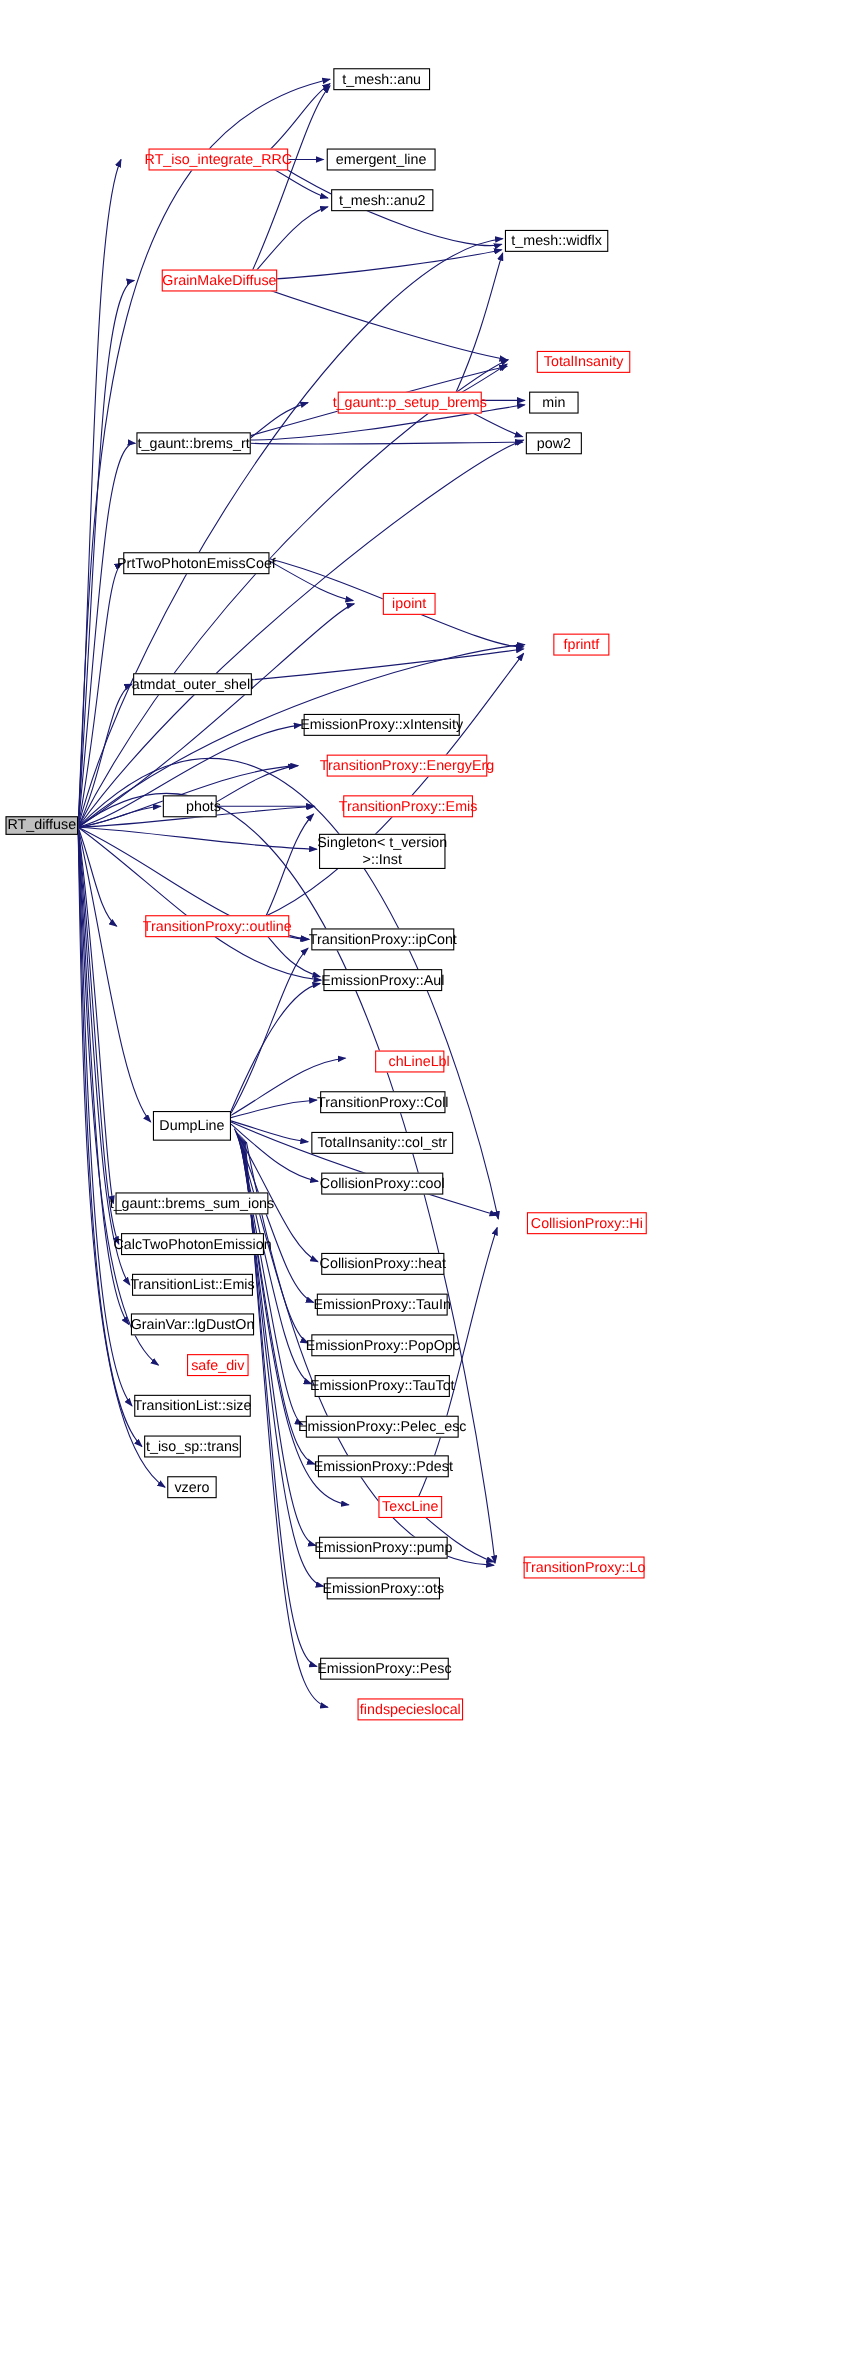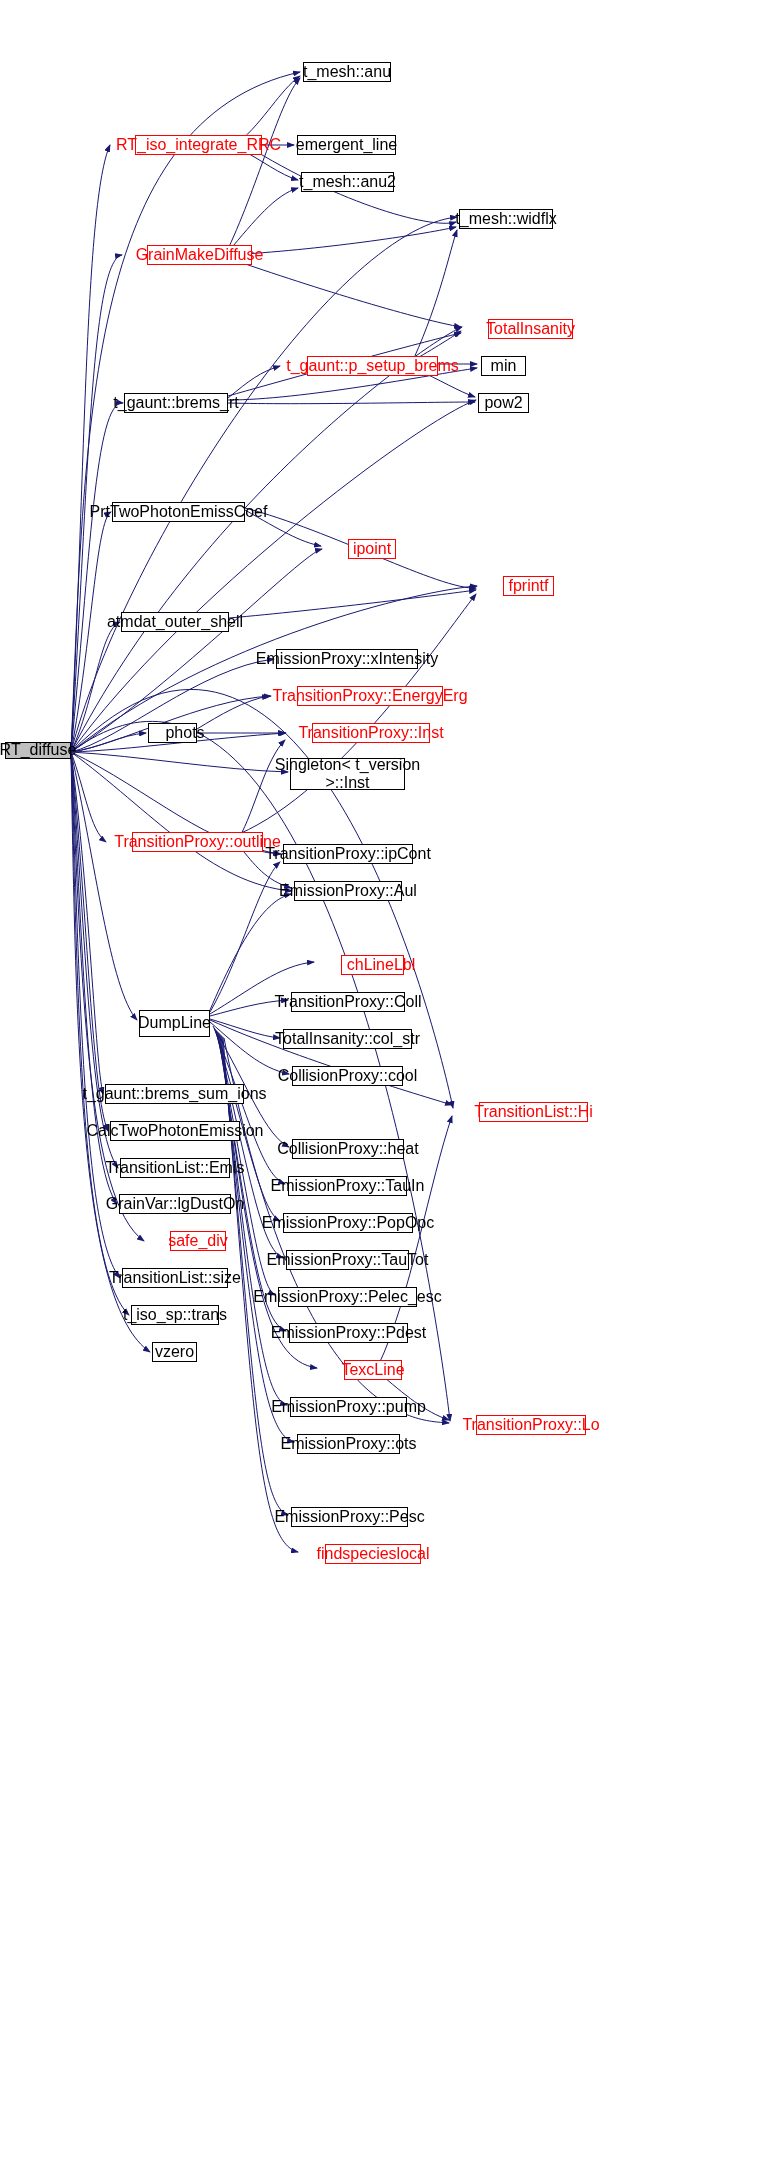--- a/index.html
+++ b/index.html
@@ -1,20 +1,20 @@
 <!DOCTYPE html>
 <html><head>
 <meta charset="utf-8">
 <style>
   html,body{margin:0;padding:0;background:#ffffff;}
   #canvas{position:relative;width:773px;height:2162px;background:#ffffff;
           font-family:"Liberation Sans", sans-serif;}
   svg.edges{position:absolute;left:0;top:0;width:773px;height:2162px;}
   .node{position:absolute;box-sizing:border-box;border:1px solid #000;
-        background:#ffffff;color:#000;font-size:16px;line-height:1.15;
+        background:#ffffff;color:#000;font-size:13px;line-height:1.15;
         display:flex;align-items:center;justify-content:center;text-align:center;
         padding:1px 3px;white-space:pre;}
   .node.red{border-color:#ff0000;color:#ff0000;margin-left:24px;}
   .node.root{background:#bfbfbf;border-color:#000;color:#000;}
 </style>
 </head>
 <body>
 
 <div id="canvas">
   <svg class="edges" viewBox="0 0 773 2162">
@@ -125,32 +125,32 @@
     <div class="node" style="left: 481px; top: 356px; width: 45px; height: 20px;">min</div>
     <div class="node" style="left: 124px; top: 393px; width: 104px; height: 20px;">t_gaunt::brems_rt</div>
     <div class="node" style="left: 478px; top: 393px; width: 51px; height: 20px;">pow2</div>
     <div class="node" style="left: 112px; top: 502px; width: 133px; height: 20px;">PrtTwoPhotonEmissCoef</div>
     <div class="node red" style="left: 324px; top: 539px; width: 48px; height: 20px;">ipoint</div>
     <div class="node red" style="left: 479px; top: 576px; width: 51px; height: 20px;">fprintf</div>
     <div class="node" style="left: 121px; top: 612px; width: 108px; height: 20px;">atmdat_outer_shell</div>
     <div class="node" style="left: 276px; top: 649px; width: 142px; height: 20px;">EmissionProxy::xIntensity</div>
     <div class="node red" style="left: 273px; top: 686px; width: 146px; height: 20px;">TransitionProxy::EnergyErg</div>
     <div class="node" style="left: 148px; top: 723px; width: 49px; height: 20px; padding-left: 28px;">phots</div>
-    <div class="node red" style="left: 288px; top: 723px; width: 118px; height: 20px;">TransitionProxy::Inst</div>
+    <div class="node red" style="left: 288px; top: 723px; width: 118px; height: 20px;">TransitionProxy::Emis</div>
     <div class="node" style="left: 290px; top: 758px; width: 115px; height: 32px;">Singleton&lt; t_version
 &gt;::Inst</div>
     <div class="node red" style="left: 108px; top: 832px; width: 131px; height: 20px;">TransitionProxy::outline</div>
     <div class="node" style="left: 283px; top: 844px; width: 130px; height: 20px;">TransitionProxy::ipCont</div>
     <div class="node" style="left: 294px; top: 881px; width: 108px; height: 20px;">EmissionProxy::Aul</div>
     <div class="node red" style="left: 317px; top: 955px; width: 63px; height: 20px; padding-left: 20px;">chLineLbl</div>
     <div class="node" style="left: 139px; top: 1010px; width: 71px; height: 27px;">DumpLine</div>
     <div class="node" style="left: 291px; top: 992px; width: 114px; height: 20px;">TransitionProxy::Coll</div>
     <div class="node" style="left: 283px; top: 1029px; width: 129px; height: 20px;">TotalInsanity::col_str</div>
     <div class="node" style="left: 292px; top: 1066px; width: 111px; height: 20px;">CollisionProxy::cool</div>
-    <div class="node red" style="left: 455px; top: 1102px; width: 109px; height: 20px;">TransitionList::Hi</div>
+    <div class="node red" style="left: 455px; top: 1102px; width: 109px; height: 20px;">CollisionProxy::Hi</div>
     <div class="node" style="left: 105px; top: 1084px; width: 139px; height: 20px;">t_gaunt::brems_sum_ions</div>
     <div class="node" style="left: 110px; top: 1121px; width: 130px; height: 20px;">CalcTwoPhotonEmission</div>
     <div class="node" style="left: 292px; top: 1139px; width: 112px; height: 20px;">CollisionProxy::heat</div>
     <div class="node" style="left: 120px; top: 1158px; width: 110px; height: 20px;">TransitionList::Emis</div>
     <div class="node" style="left: 288px; top: 1176px; width: 119px; height: 20px;">EmissionProxy::TauIn</div>
     <div class="node" style="left: 119px; top: 1194px; width: 112px; height: 20px;">GrainVar::lgDustOn</div>
     <div class="node" style="left: 283px; top: 1213px; width: 130px; height: 20px;">EmissionProxy::PopOpc</div>
     <div class="node red" style="left: 146px; top: 1231px; width: 56px; height: 20px;">safe_div</div>
     <div class="node" style="left: 286px; top: 1250px; width: 123px; height: 20px;">EmissionProxy::TauTot</div>
     <div class="node" style="left: 122px; top: 1268px; width: 106px; height: 20px;">TransitionList::size</div>

